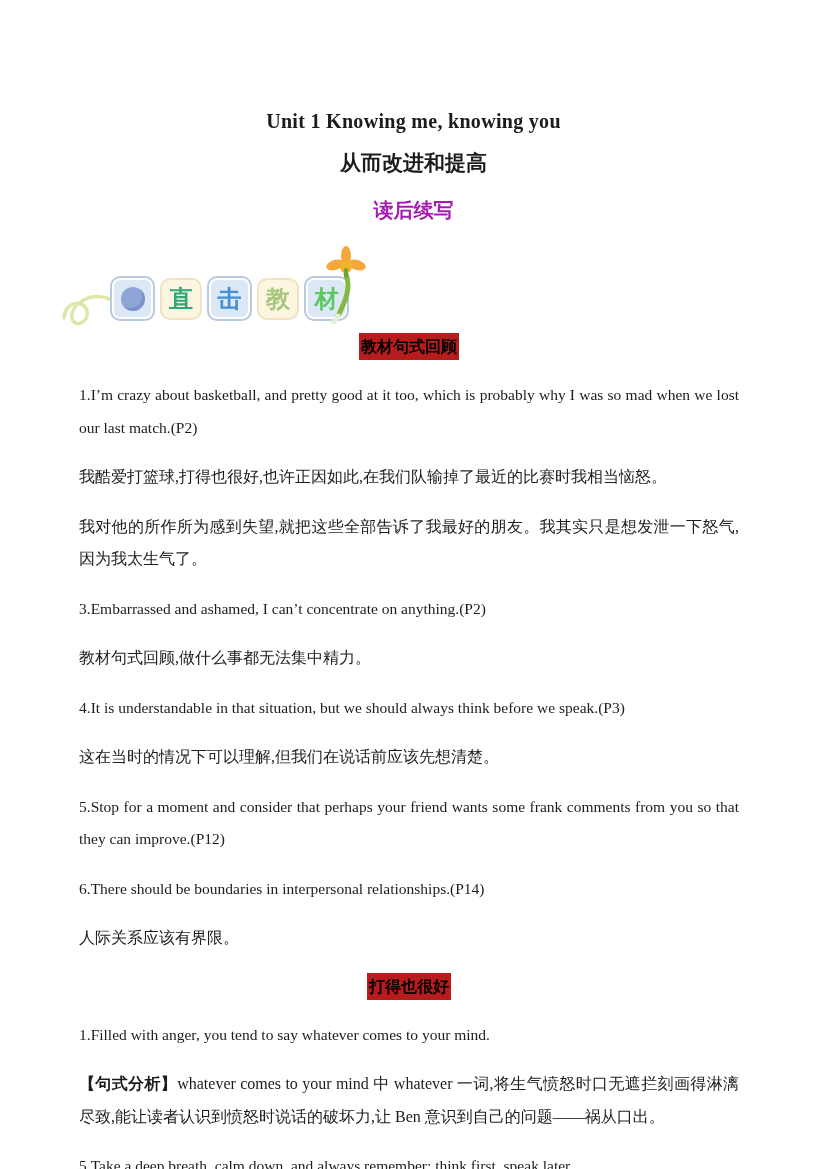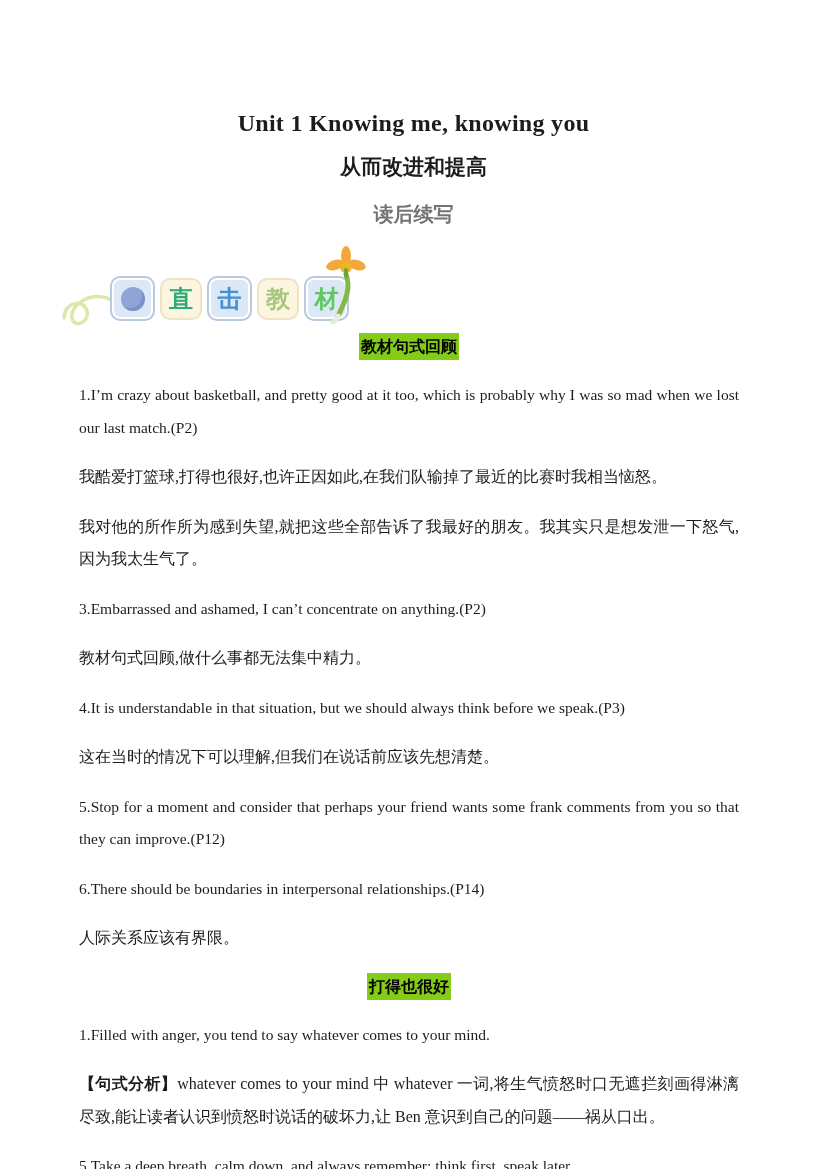--- a/index.html
+++ b/index.html
@@ -8,31 +8,31 @@
     width:827px; height:1169px;
     margin:0 auto;
     background:#ffffff;
     font-family:"Liberation Serif","DejaVu Serif",serif;
     color:#1c1c1c;
     overflow:hidden;
   }
   .doc-title {
     margin:0; padding-top:110px;
     text-align:center;
-    font-size:24px; font-weight:bold;
+    font-size:20px; font-weight:bold;
     letter-spacing:0.3px;
   }
   .doc-subtitle {
     margin:16px 0 0; text-align:center;
     font-size:21px; font-weight:bold;
   }
   .section-label {
     margin:20px 0 0; text-align:center;
     font-size:20px; font-weight:bold;
-    color:#737373;
+    color:#a21caf;
     font-family:Liberation Serif, serif;
   }
 
   
   .banner { position:absolute; left:62px; top:246px; width:312px; height:92px; }
   .banner .swirl { position:absolute; left:0; top:36px; }
   .banner .tiles { position:absolute; left:48px; top:30px; display:flex; align-items:center; gap:5px; }
   .tile {
     display:flex; align-items:center; justify-content:center;
     font-weight:bold; font-size:24px;
@@ -56,21 +56,21 @@
     width:24px; height:24px; border-radius:50%;
     background:#90a5d7;
     box-shadow:inset -3px -3px 0 rgba(110,130,190,0.55);
   }
   .banner .flower { position:absolute; left:260px; top:0; }
 
   
   .doc-main { position:absolute; left:62px; top:332px; width:694px; }
   .sec-heading { margin:0; text-align:center; line-height:30px; }
   .sec-heading span {
-    background:#84cc16; color:#000;
+    background:#b91c1c; color:#000;
     font-weight:bold; font-size:16px; padding:5px 2px;
   }
   p.line {
     margin:17px; text-align:justify;
     font-size:15.5px; line-height:32.5px;
   }
   p.line.zh { font-size:16px; }
   p.line b { font-weight:bold; }
 </style>
 </head>

